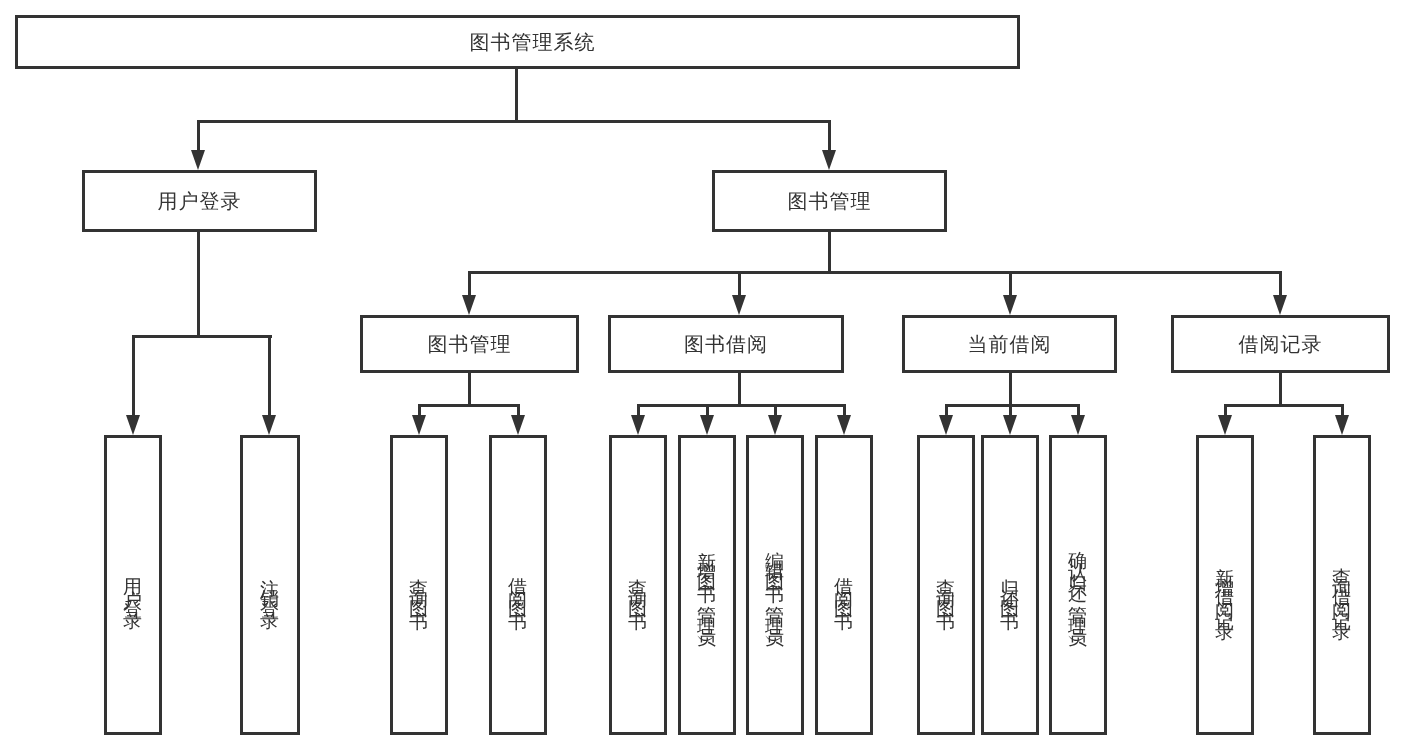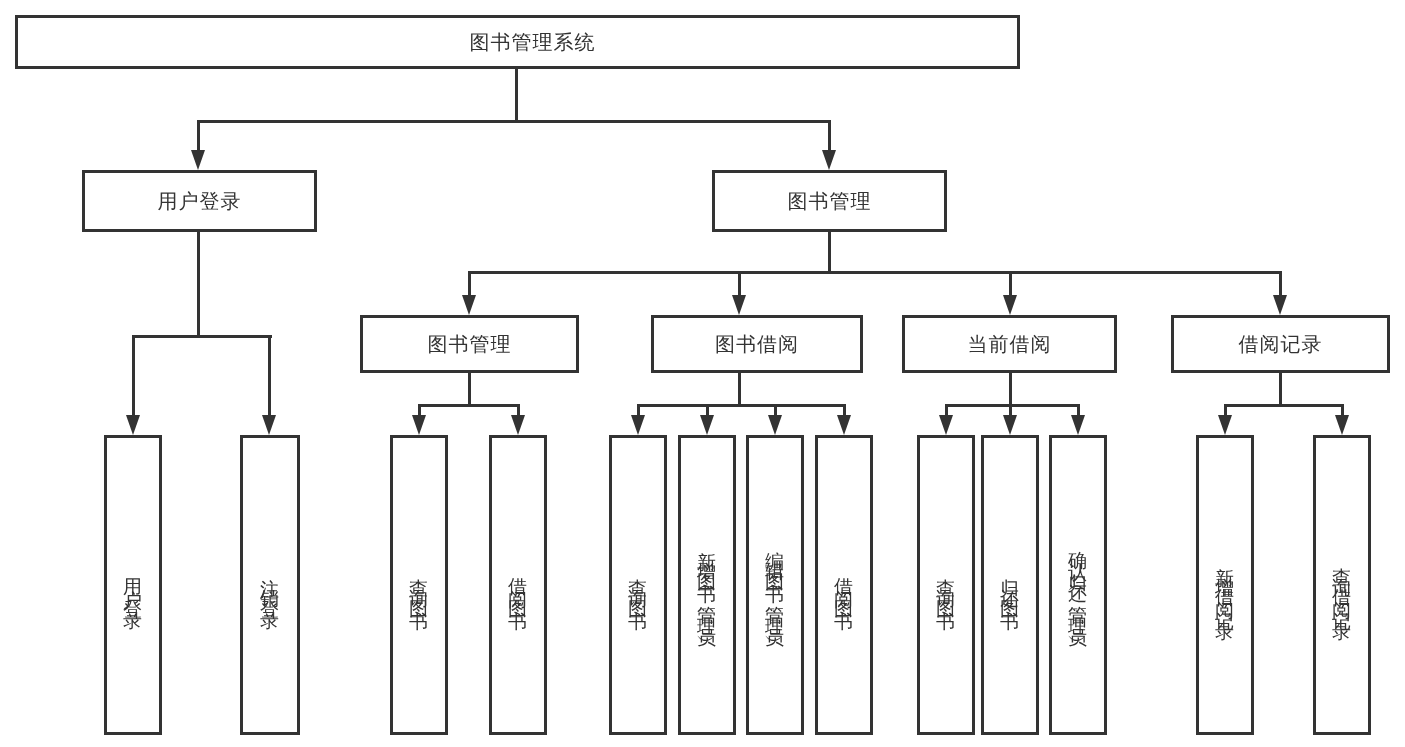--- a/index.html
+++ b/index.html
@@ -65,21 +65,21 @@
   <div class="vline" style="left:738px;top:271px;height:27px;"></div>
   <div class="arrowhead" style="left:732px;top:295px;"></div>
   <div class="vline" style="left:1009px;top:271px;height:27px;"></div>
   <div class="arrowhead" style="left:1003px;top:295px;"></div>
   <div class="vline" style="left:1279px;top:271px;height:27px;"></div>
   <div class="arrowhead" style="left:1273px;top:295px;"></div>
 
   <div class="box" style="left:360px;top:315px;width:219px;height:58px;">
     <span>图书管理</span>
   </div>
-  <div class="box" style="left:651px;top:315px;width:212px;height:58px;">
+  <div class="box" style="left:608px;top:315px;width:236px;height:58px;">
     <span>图书借阅</span>
   </div>
   <div class="box" style="left:902px;top:315px;width:215px;height:58px;">
     <span>当前借阅</span>
   </div>
   <div class="box" style="left:1171px;top:315px;width:219px;height:58px;">
     <span>借阅记录</span>
   </div>
 
   <div class="vline" style="left:468px;top:372px;height:35px;"></div>

